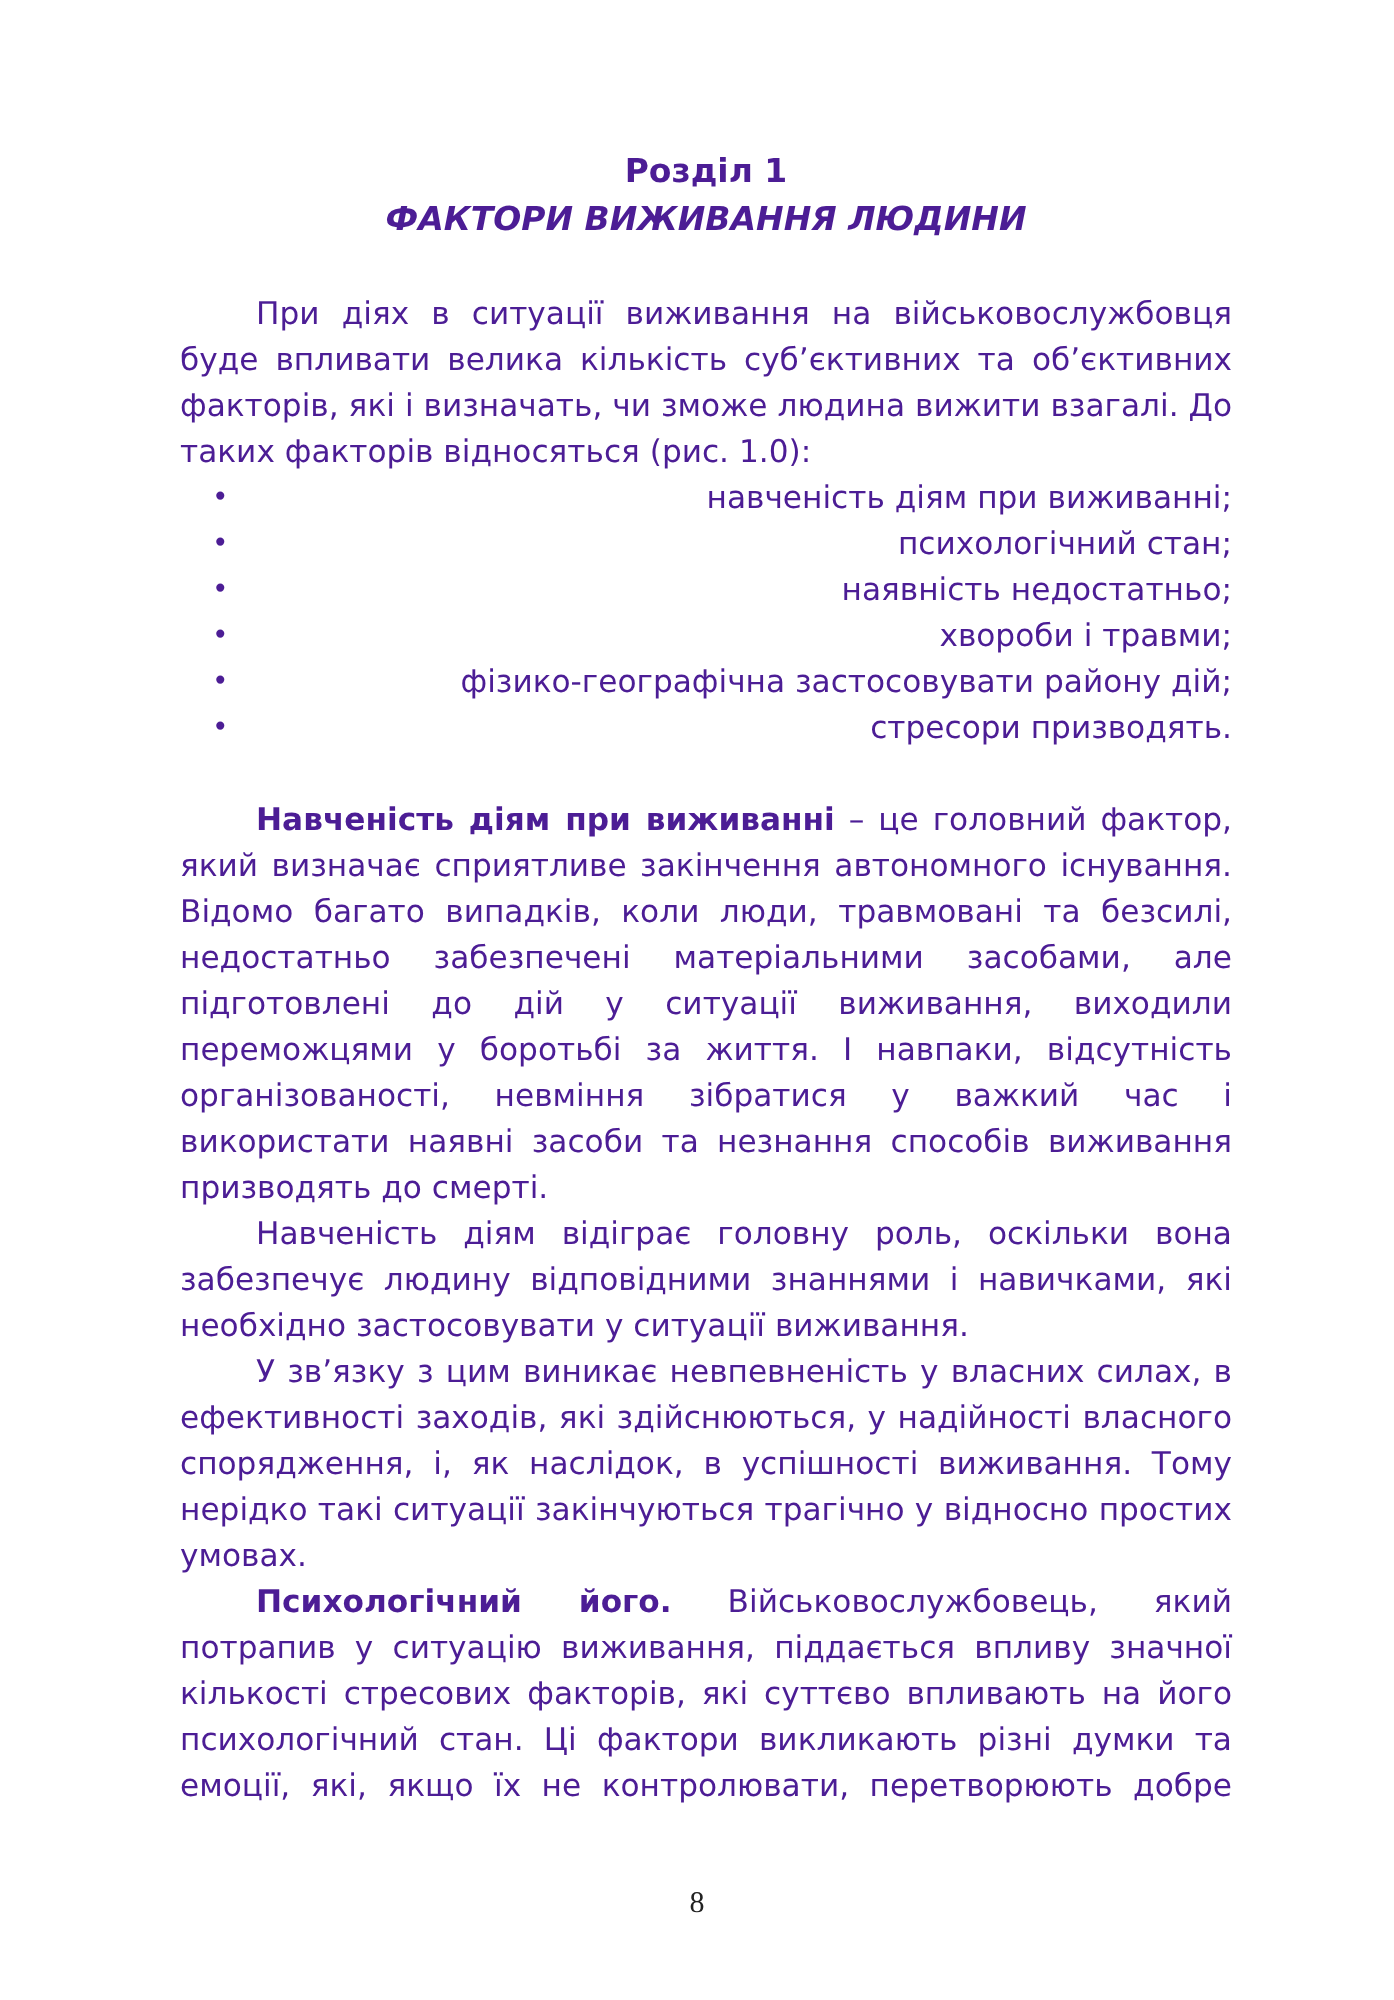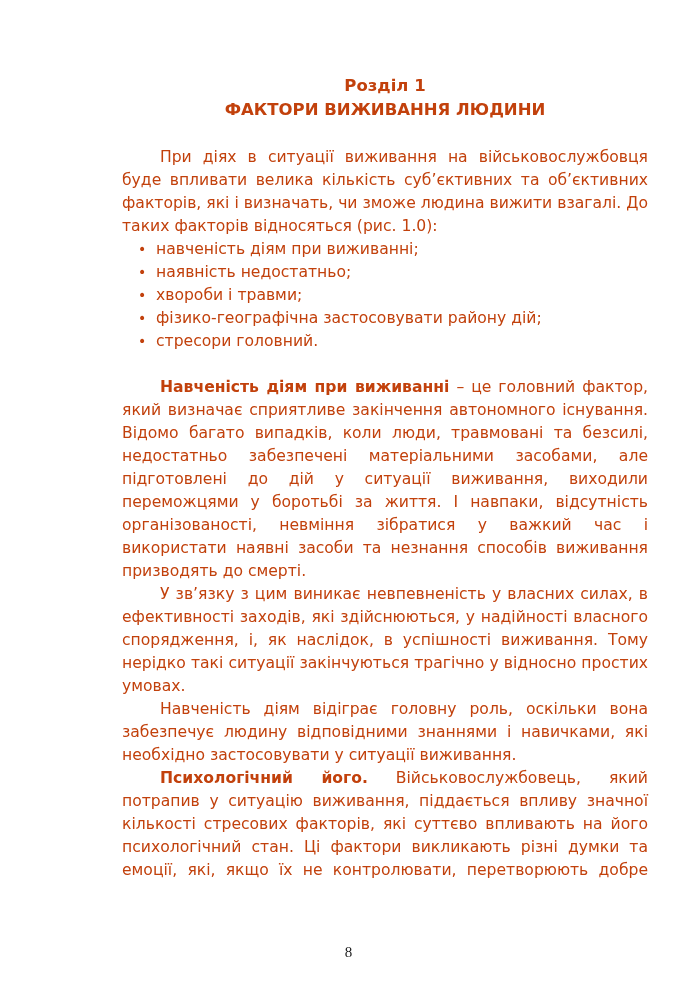--- a/index.html
+++ b/index.html
@@ -1,26 +1,26 @@
 <!DOCTYPE html>
 <html><head>
 <meta charset="utf-8">
 <style>
   html, body { margin: 0; padding: 0; background: #ffffff; }
   body { width: 697px; height: 1000px; position: relative; overflow: hidden; }
   .page {
     position: absolute; left: 90px; top: 74px; width: 526px;
     font-family: "DejaVu Sans", sans-serif;
-    font-size: 15.6px; line-height: 23px; color: #c2410c; margin-left: 32px;
+    font-size: 15.6px; line-height: 23px; color: #4c1d95;
   }
   .chapter { text-align: center; font-weight: bold; font-size: 16.5px; line-height: 24px; margin: 0; }
-  .chapter-title { text-align: center; font-weight: bold; font-size: 16.5px; line-height: 24px; margin: 0 0 24px 0; }
+  .chapter-title { text-align: center; font-weight: bold; font-size: 16.5px; line-height: 24px; margin: 0 0 24px 0; font-style: italic; }
   p { margin: 0; text-align: justify; text-align-last: auto; }
   .indent { text-indent: 38px; }
-  ul { list-style: none; margin: 0; padding: 0 0 0 16px; }
+  ul { list-style: none; margin: 0; padding: 0 0 0 16px; text-align: right; }
   ul li { position: relative; padding-left: 18px; }
   ul li::before { content: "•"; position: absolute; left: 0; top: 0; font-size: 14px; }
   .gap { height: 23px; }
   .b { font-weight: bold; }
   .last-line { text-align-last: left; }
   .page-number {
     position: absolute; left: 0; width: 697px; top: 944px; text-align: center;
     font-family: "Liberation Serif", serif; font-size: 15px; color: #222;
   }
 </style>
@@ -28,28 +28,29 @@
 <body>
 
 <div class="page">
   <div class="chapter">Розділ 1</div>
   <div class="chapter-title">ФАКТОРИ ВИЖИВАННЯ ЛЮДИНИ</div>
 
   <p class="indent last-line">При діях в ситуації виживання на військовослужбовця буде впливати велика кількість суб’єктивних та об’єктивних факторів, які і визначать, чи зможе людина вижити взагалі. До таких факторів відносяться (рис. 1.0):</p>
 
   <ul>
     <li>навченість діям при виживанні;</li>
+    <li>психологічний стан;</li>
     <li>наявність недостатньо;</li>
     <li>хвороби і травми;</li>
     <li>фізико-географічна застосовувати району дій;</li>
-    <li>стресори головний.</li>
+    <li>стресори призводять.</li>
   </ul>
 
   <div class="gap"></div>
 
   <p class="indent last-line"><span class="b">Навченість діям при виживанні</span><span> – це головний фактор, який визначає сприятливе закінчення автономного існування. Відомо багато випадків, коли люди, травмовані та безсилі, недостатньо забезпечені матеріальними засобами, але підготовлені до дій у ситуації виживання, виходили переможцями у боротьбі за життя. І навпаки, відсутність організованості, невміння зібратися у важкий час і використати наявні засоби та незнання способів виживання призводять до смерті.</span></p>
+  <p class="indent last-line">Навченість діям відіграє головну роль, оскільки вона забезпечує людину відповідними знаннями і навичками, які необхідно застосовувати у ситуації виживання.</p>
   <p class="indent last-line">У зв’язку з цим виникає невпевненість у власних силах, в ефективності заходів, які здійснюються, у надійності власного спорядження, і, як наслідок, в успішності виживання. Тому нерідко такі ситуації закінчуються трагічно у відносно простих умовах.</p>
-  <p class="indent last-line">Навченість діям відіграє головну роль, оскільки вона забезпечує людину відповідними знаннями і навичками, які необхідно застосовувати у ситуації виживання.</p>
 
   <p class="indent" style="text-align-last: justify;"><span class="b">Психологічний його.</span><span> Військовослужбовець, який потрапив у ситуацію виживання, піддається впливу значної кількості стресових факторів, які суттєво впливають на його психологічний стан. Ці фактори викликають різні думки та емоції, які, якщо їх не контролювати, перетворюють добре</span></p>
 </div>
 
 <div class="page-number">8</div>
 
 </body></html>

